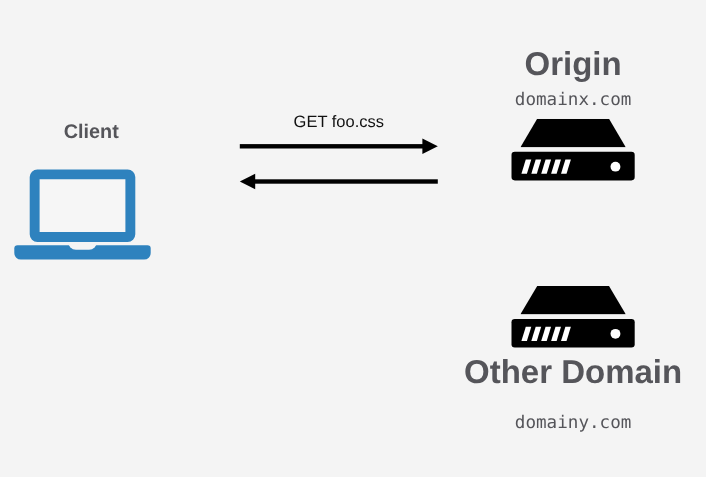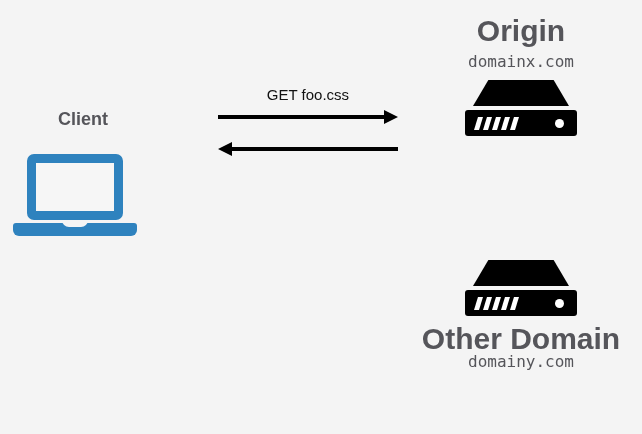--- a/index.html
+++ b/index.html
@@ -45,31 +45,31 @@
     line-height: 1;
   }
 
   
   #origin-node {
     left: 400px;
     top: 16px;
     width: 242px;
     text-align: center;
   }
-  #origin-node .node-title { margin-bottom: 8px; }
+  #origin-node .node-title { margin-bottom: 8px; margin-top: 28px; }
   #origin-node .node-domain { margin-bottom: 10px; }
 
   
   #other-domain-node {
     left: 400px;
     top: 260px;
     width: 242px;
     text-align: center;
   }
-  #other-domain-node .node-domain { margin-top: 0; }
+  #other-domain-node .node-domain { margin-top: 22px; }
   #other-domain-node .node-title  { margin-top: 8px; }
 
   
   .server-icon {
     position: relative;
     width: 112px;
     height: 56px;
     margin: 0 auto;
   }
   .server-lid {
@@ -190,21 +190,21 @@
     height: 0;
     border-top: 7px solid transparent;
     border-bottom: 7px solid transparent;
   }
   .arrow-right .arrow-shaft { left: 0; right: 13px; }
   .arrow-right .arrow-head  { right: 0; border-left: 14px solid #000; }
   .arrow-left  .arrow-shaft { left: 13px; right: 0; }
   .arrow-left  .arrow-head  { left: 0; border-right: 14px solid #000; }
 
   
-  #flow-1 { left: 218px; top: 86px; width: 180px; }
+  #flow-1 { left: 218px; top: 102px; width: 180px; }
   #flow-1 .label-above { margin-bottom: 6px; }
   #flow-1 .gap { height: 18px; }
 
   
   #flow-2 { left: 218px; top: 219px; width: 180px; }
   #flow-2 .label-above { margin-bottom: 6px; }
   #flow-2 .gap { height: 20px; }
   #flow-2 .label-below {
     margin-top: 6px;
     width: 260px;

